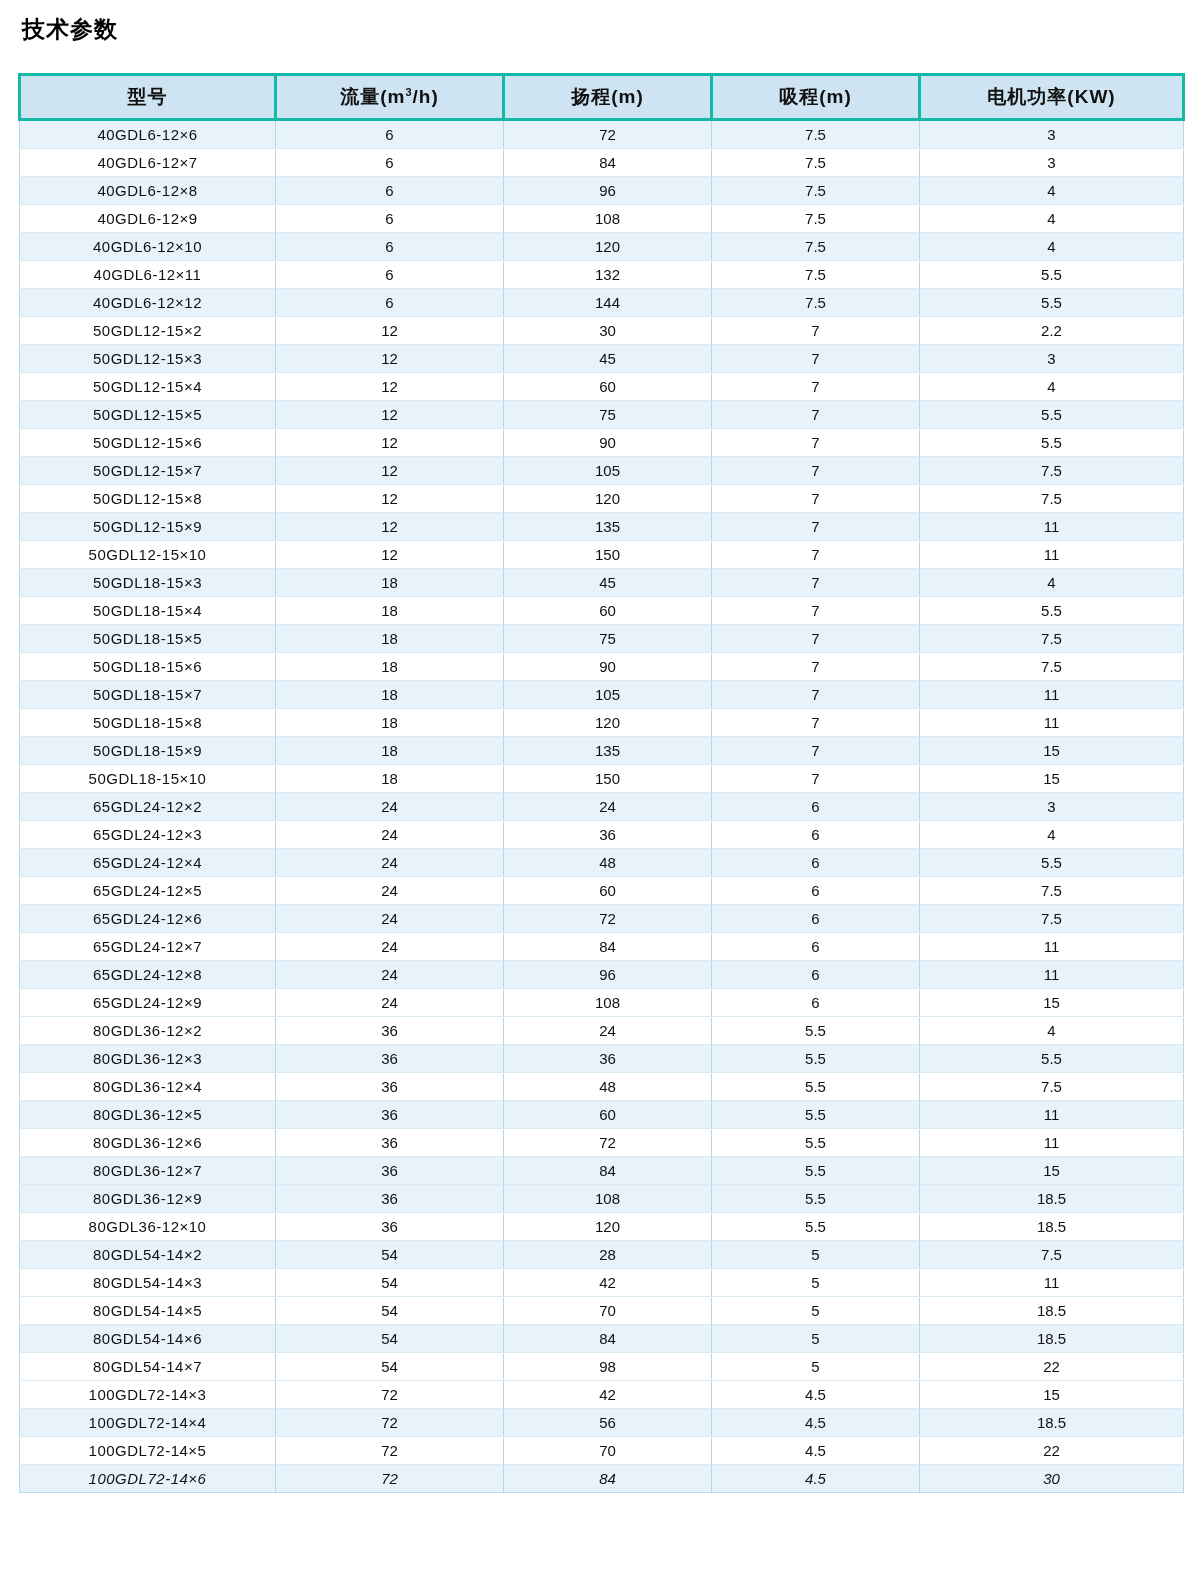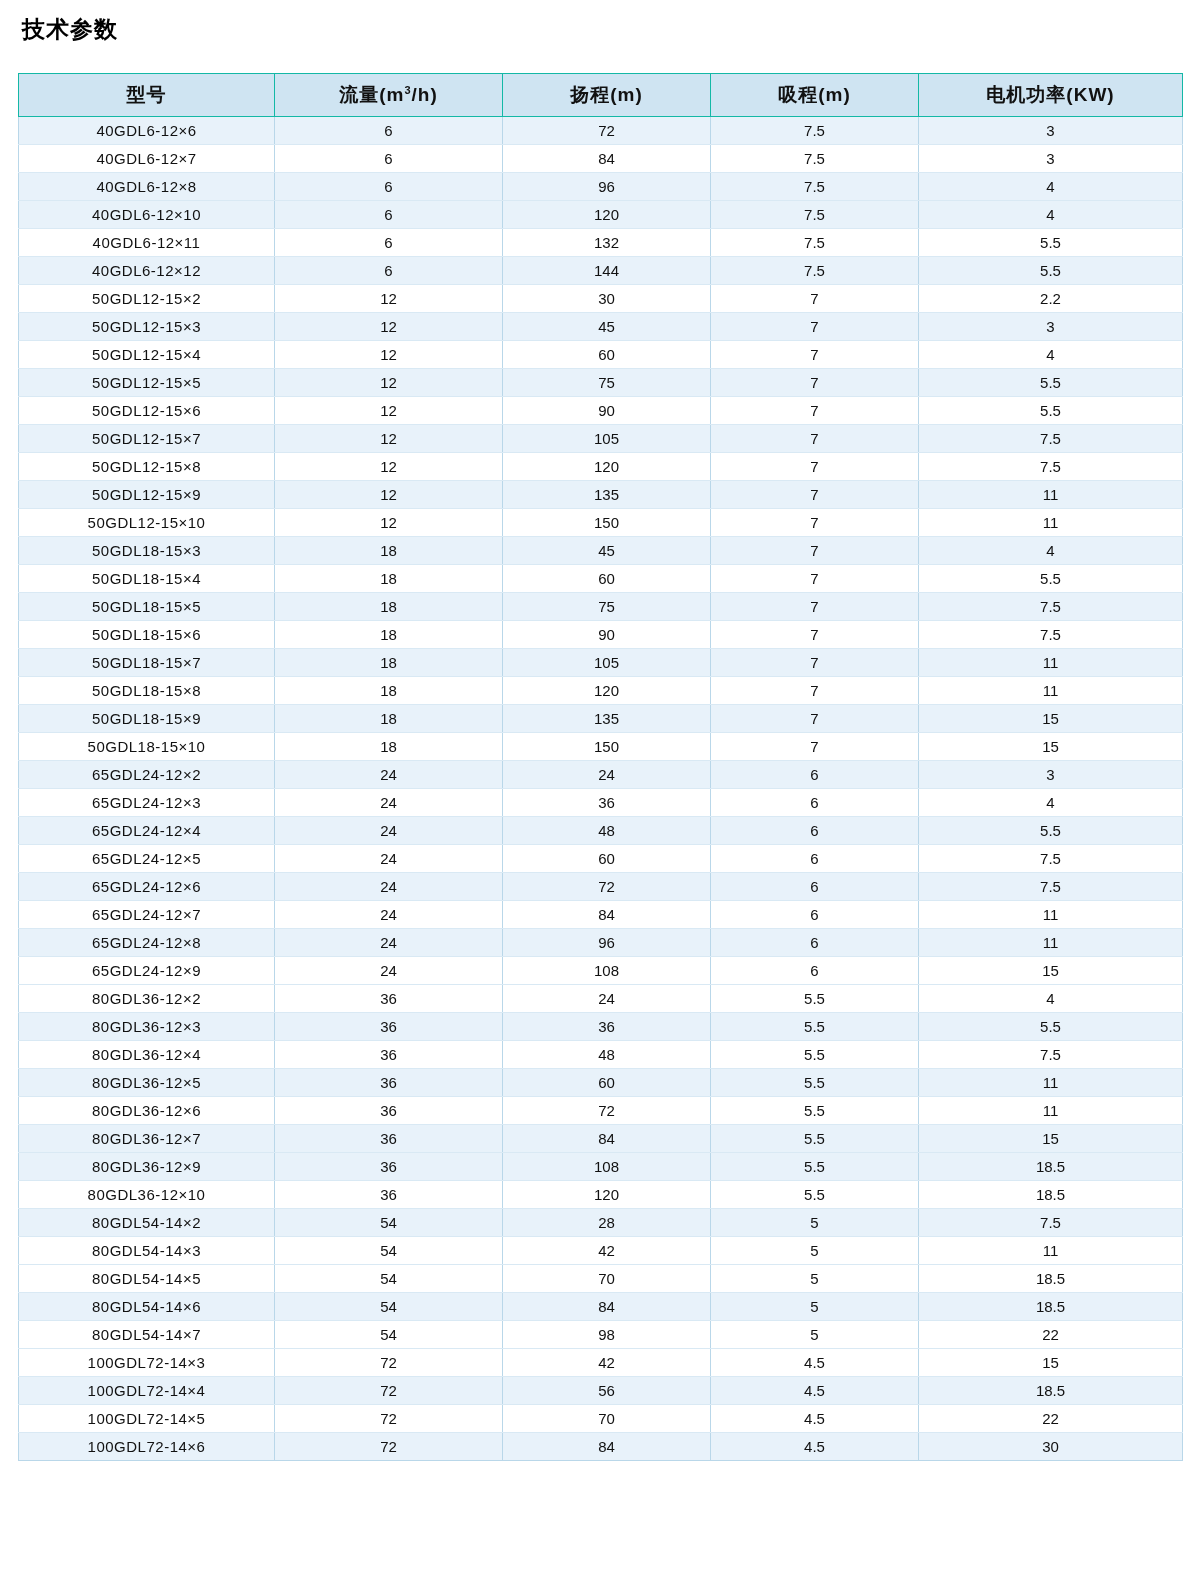--- a/index.html
+++ b/index.html
@@ -32,21 +32,21 @@
     font-size: 15px;
   }
   table.spec col.c0 { width: 256px; }
   table.spec col.c1 { width: 228px; }
   table.spec col.c2 { width: 208px; }
   table.spec col.c3 { width: 208px; }
   table.spec col.c4 { width: 264px; }
 
   table.spec thead th {
     background: #cfe4f2;
-    border: 1px solid #14b8a6;
+    border: 3px solid #14b8a6;
     height: 40px;
     font-size: 19px;
     font-weight: bold;
     color: #111;
     text-align: center;
     vertical-align: middle;
     letter-spacing: 1px;
   }
   table.spec thead th sup {
     font-size: 11px;
@@ -65,20 +65,21 @@
     color: #111;
   }
   table.spec tbody tr.odd td {
     background: #e8f2fa;
   }
   table.spec tbody tr.even td {
     background: #ffffff;
   }
   table.spec tbody tr:last-child td {
     border-bottom: 1px solid #b9d7e9;
+    font-style: italic;
   }
   .model-cell {
     letter-spacing: 0.5px;
   }
 </style>
 </head>
 <body>
 
 <div class="page">
 
@@ -116,20 +117,27 @@
           <td>7.5</td>
           <td>3</td>
         </tr>
         <tr class="odd">
           <td class="model-cell">40GDL6-12×8</td>
           <td>6</td>
           <td>96</td>
           <td>7.5</td>
           <td>4</td>
         </tr>
+        <tr class="even">
+          <td class="model-cell">40GDL6-12×9</td>
+          <td>6</td>
+          <td>108</td>
+          <td>7.5</td>
+          <td>4</td>
+        </tr>
         <tr class="odd">
           <td class="model-cell">40GDL6-12×10</td>
           <td>6</td>
           <td>120</td>
           <td>7.5</td>
           <td>4</td>
         </tr>
         <tr class="even">
           <td class="model-cell">40GDL6-12×11</td>
           <td>6</td>

